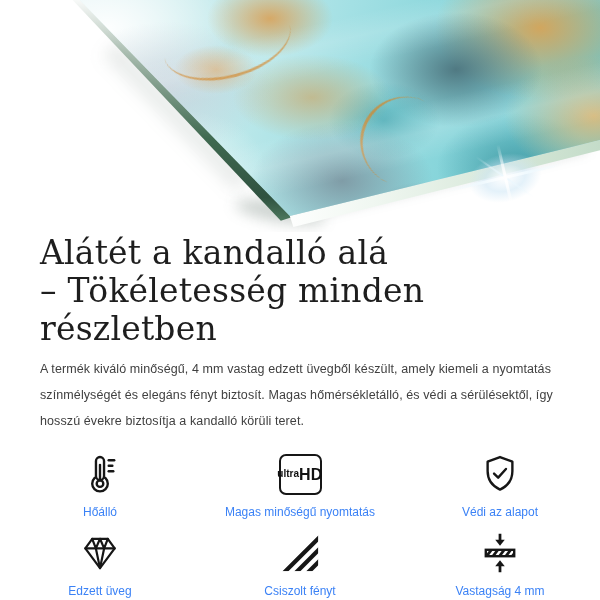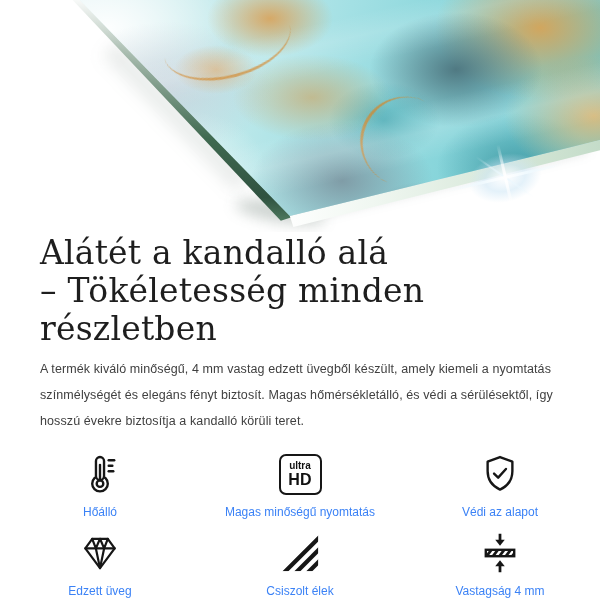--- a/index.html
+++ b/index.html
@@ -84,21 +84,21 @@
   .features{
     display:grid;grid-template-columns:repeat(3,1fr);
     margin-top:16px;row-gap:10px;text-align:center;
   }
   .feature{display:flex;flex-direction:column;align-items:center;}
   .icon-box{height:48px;display:flex;align-items:center;justify-content:center;}
   .icon-box svg{display:block;}
   .feature-label{font-size:12px;color:#3b82f6;margin-top:7px;}
   .uhd{
     width:39px;height:37px;border:2.5px solid #161616;border-radius:7px;
-    display:flex;flex-direction:column;align-items:center;justify-content:center;line-height:1;color:#111;
+    display:flex;flex-direction:row;align-items:center;justify-content:center;line-height:1;color:#111;
   }
   .uhd .ultra{font-size:10px;font-weight:700;}
   .uhd .hd{font-size:16px;font-weight:800;margin-top:1px;letter-spacing:0.3px;}
 </style>
 </head>
 <body>
 
 <div class="hero">
   <div class="shadow-left"></div>
   <div class="shadow-corner"></div>
@@ -186,21 +186,21 @@
             </clipPath>
         </defs>
         <g clip-path="url(#tri)" stroke="#161616" stroke-width="4.6">
           <path d="M2 50 L50 2"></path>
           <path d="M15 50 L50 15"></path>
           <path d="M28 50 L50 28"></path>
           <path d="M41 50 L50 41"></path>
         </g>
       </svg>
     </div>
-    <div class="feature-label">Csiszolt élek</div>
+    <div class="feature-label">Csiszolt fényt</div>
   </div>
 
   <div class="feature">
     <div class="icon-box">
       <svg width="44" height="44" viewBox="0 0 48 48">
         <g stroke="#161616" stroke-width="3">
           <line x1="24" y1="3" x2="24" y2="10"></line>
           <line x1="24" y1="45" x2="24" y2="38"></line>
         </g>
         <path d="M18.8 9.5 L24 16 L29.2 9.5 Z" fill="#161616"></path>

